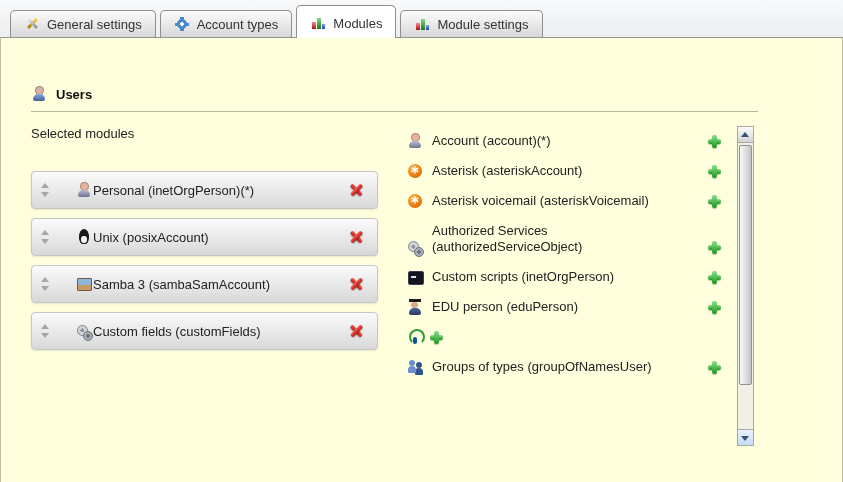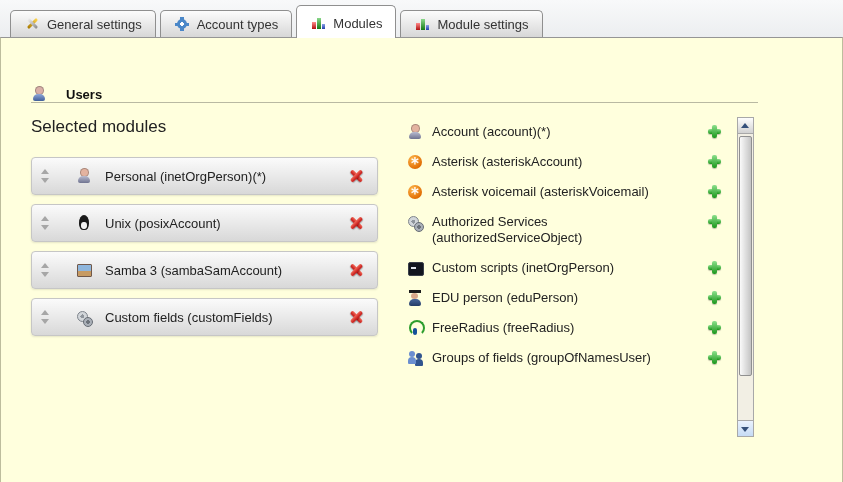--- a/index.html
+++ b/index.html
@@ -11,37 +11,37 @@
   .tabbar{display:flex;align-items:flex-end;gap:4px;padding:6px 2px 0 10px;height:37px;
           background:linear-gradient(#f8f9fa,#eceef0);position:relative;z-index:2}
   .tab{display:flex;align-items:center;gap:7px;padding:5px 13px;cursor:pointer;
        border:1px solid #8f8f8f;border-bottom:none;border-radius:5px 5px 0 0;
        background:linear-gradient(#fcfcfc,#d7d7d7);color:#333;white-space:nowrap}
   .tab.active{background:#fff;padding-top:9px;padding-bottom:7px;margin-bottom:-1px;z-index:3;position:relative}
 
   
   .content{background:#ffffdd;border-top:1px solid #959595;border-left:1px solid #bdbd9d;border-right:1px solid #bdbd9d;
            height:445px;padding:48px 28px 0 28px;position:relative}
-  .section-head{display:flex;align-items:center;gap:19px;font-weight:bold;color:#101010;
-                border-bottom:1px solid #b9b9a2;width:727px;margin-left:2px}
+  .section-head{display:flex;align-items:center;gap:9px;font-weight:bold;color:#101010;
+                padding-bottom:9px;border-bottom:1px solid #b9b9a2;width:727px;margin-left:2px}
   .cols{display:flex;margin-top:14px}
-  .col-heading{margin:0 0 20px 0;color:#222;font-weight:normal;font-size:17px}
+  .col-heading{margin:0 0 30px 0;color:#222;font-weight:normal;font-size:13px}
 
   .col-left{width:347px;margin-left:2px}
   .sel-row{display:flex;align-items:center;height:38px;margin-bottom:9px;
            background:linear-gradient(#fbfbfb,#d8d8d8);border:1px solid #c6c6c6;border-radius:4px;
            box-shadow:0 1px 2px rgba(0,0,0,.10)}
   .sel-row .handle{margin-left:9px}
   .sel-row .icn{margin-left:26px}
-  .sel-row .lbl{margin-left:13px;flex:1;color:#222}
+  .sel-row .lbl{margin-left:1px;flex:1;color:#222}
   .sel-row .btn-del{margin-right:12px}
 
   .col-right{margin-left:28px;width:348px}
   .avail-wrap{position:relative;height:320px;overflow:hidden;padding-right:30px}
-  .av-row{display:flex;align-items:flex-start;padding:7px 0 7px 1px}
+  .av-row{display:flex;align-items:flex-end;padding:7px 0 7px 1px}
   .av-row .lbl{margin-left:9px;flex:1;color:#222;line-height:16px}
   .av-row .btn-add{margin-left:6px;margin-right:2px}
 
   
   .sbar{position:absolute;right:0;top:0;width:17px;height:320px;background:#f2efe4;
         border:1px solid #a8a8a8;display:flex;flex-direction:column}
   .sb-btn{height:16px;flex:none;position:relative;cursor:pointer;
           background:linear-gradient(#fdfdfd,#d2d2d2)}
   .sb-btn.up{border-bottom:1px solid #a8a8a8}
   .sb-btn.down{border-top:1px solid #a8a8a8;background:linear-gradient(#eaf2fd,#c6dbf5)}
@@ -224,26 +224,25 @@
           <span class="lbl">Custom scripts (inetOrgPerson)</span>
           <span class="btn-add"></span>
         </div>
         <div class="av-row">
           <span class="icn" data-icon="edu-person-icon"></span>
           <span class="lbl">EDU person (eduPerson)</span>
           <span class="btn-add"></span>
         </div>
         <div class="av-row">
           <span class="icn" data-icon="radius-icon"></span>
-          <span class="lbl">FreeRadius (freeRadius)</span>
           <span class="btn-add"></span>
         </div>
         <div class="av-row">
           <span class="icn" data-icon="group-icon"></span>
-          <span class="lbl">Groups of fields (groupOfNamesUser)</span>
+          <span class="lbl">Groups of types (groupOfNamesUser)</span>
           <span class="btn-add"></span>
         </div>
 
         <div class="sbar">
           <div class="sb-btn up"></div>
           <div class="sb-track">
             <div class="sb-thumb"></div>
           </div>
           <div class="sb-btn down"></div>
         </div>

